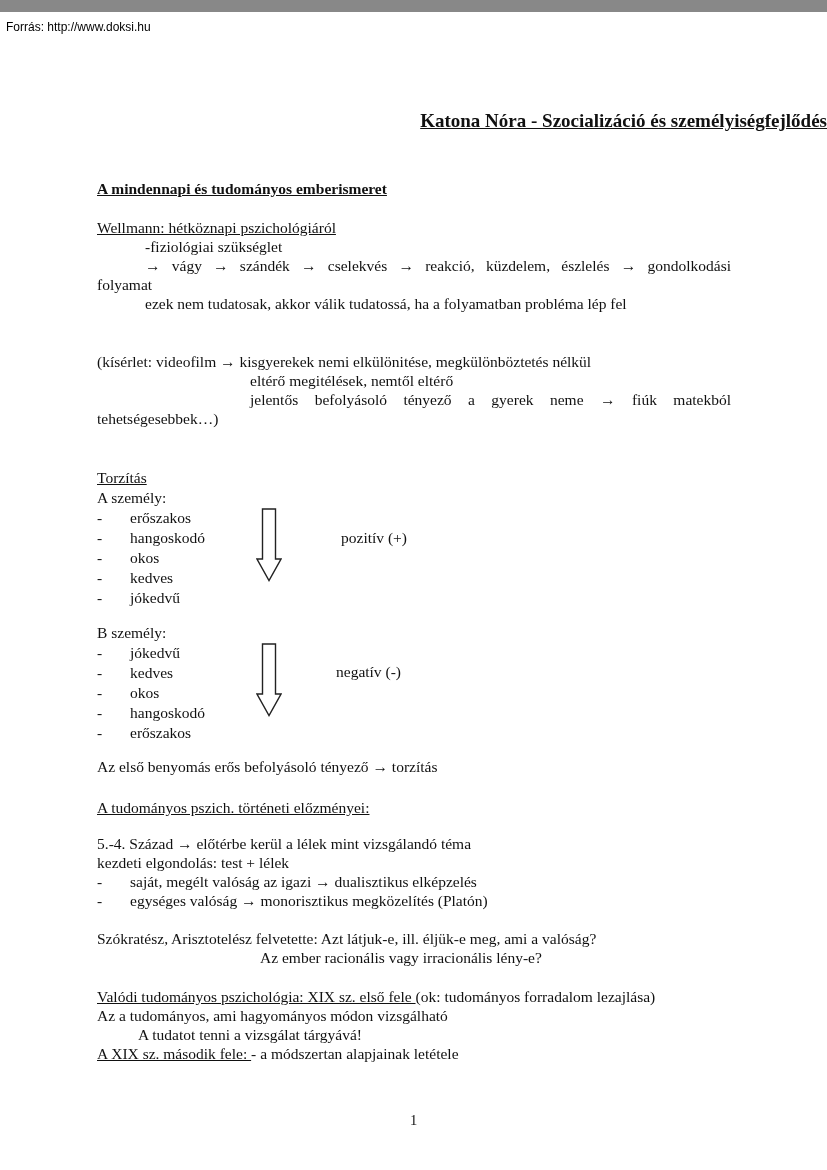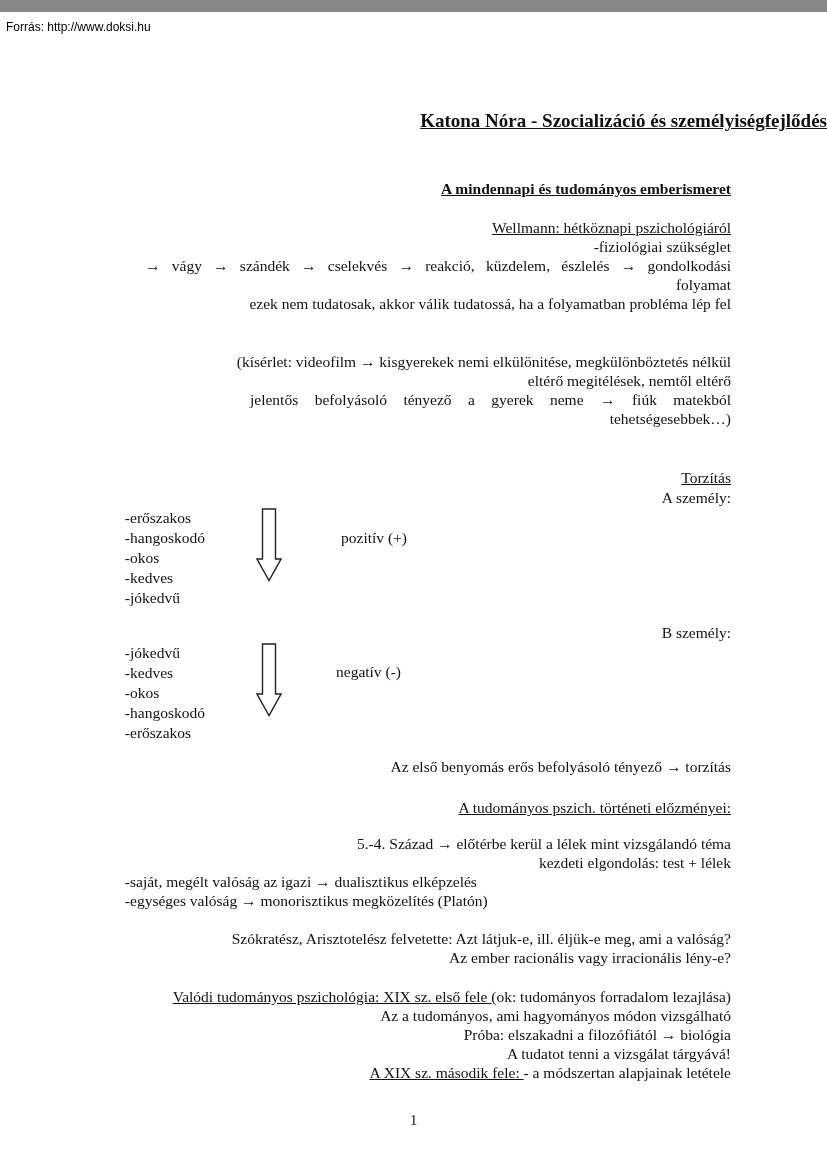--- a/index.html
+++ b/index.html
@@ -17,21 +17,21 @@
     position:absolute; left:6px; top:8px;
     font-family:"Liberation Sans","DejaVu Sans",sans-serif;
     font-size:12px; color:#000;
   }
   .title {
     position:absolute; left:0; top:98px; width:827px;
     text-align:right; font-weight:bold; font-size:19px;
     text-decoration:underline;
   }
   .abs { position:absolute; left:97px; width:634px; }
-  .line { line-height:19px; min-height:19px;text-align:right; }
+  .line { line-height:19px; min-height:19px; }
   .lh20 .line { line-height:20px; min-height:20px; }
   .u { text-decoration:underline; }
   .bold { font-weight:bold; }
   .ind1 { padding-left:48px; }
   .ind2 { padding-left:153px; }
   .ind3 { padding-left:163px; }
   .ind4 { padding-left:41px; }
   .jl { text-align:justify; text-align-last:justify; }
   .li { display:flex; }
   .li .dash { flex:0 0 33px; }
@@ -145,20 +145,19 @@
   </div>
 
   <div class="abs" style="top:917px">
     <div class="line">Szókratész, Arisztotelész felvetette: Azt látjuk-e, ill. éljük-e meg, ami a valóság?</div>
     <div class="line ind3">Az ember racionális vagy irracionális lény-e?</div>
   </div>
 
   <div class="abs" style="top:975px">
     <div class="line"><span class="u">Valódi tudományos pszichológia: XIX sz. első fele </span><span>(ok: tudományos forradalom lezajlása)</span></div>
     <div class="line">Az a tudományos, ami hagyományos módon vizsgálható</div>
-    <div class="line">Próba: elszakadni a filozófiától → biológia</div>
     <div class="line ind4">A tudatot tenni a vizsgálat tárgyává!</div>
     <div class="line"><span class="u">A XIX sz. második fele: </span><span>- a módszertan alapjainak letétele</span></div>
   </div>
 
   <div class="pagenum">1</div>
 
 </div>
 
 </body></html>

